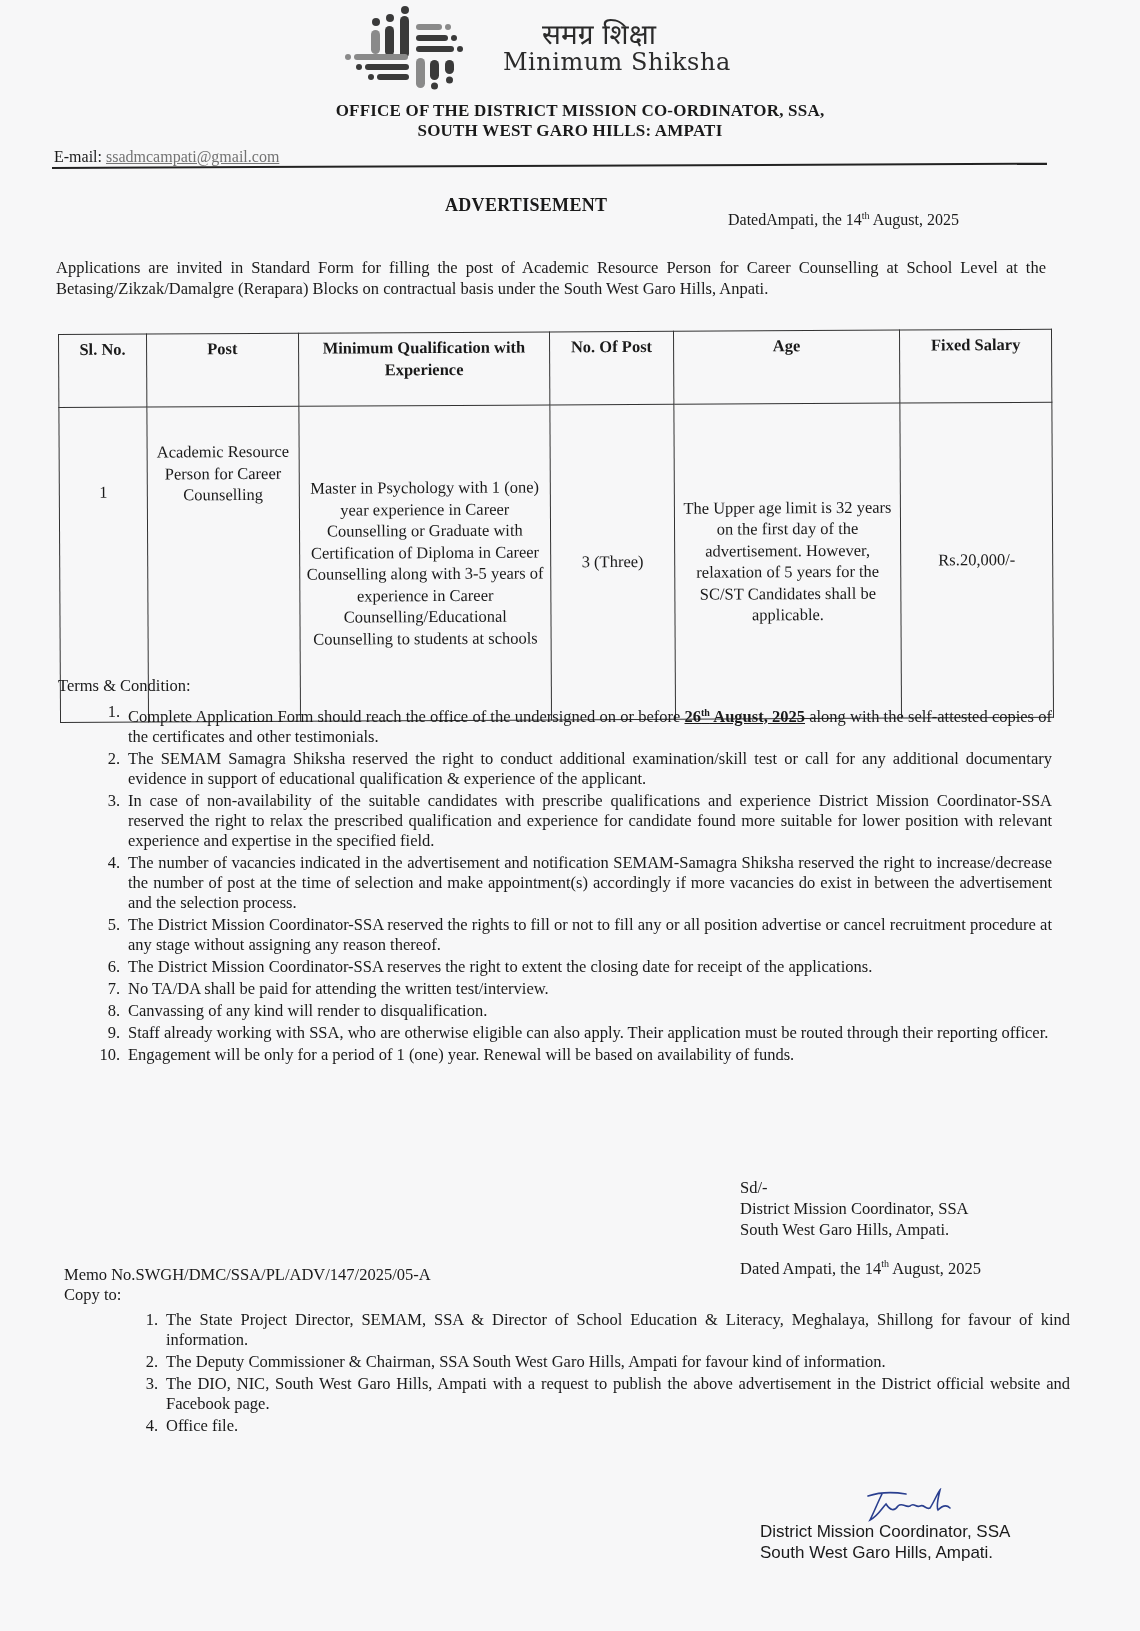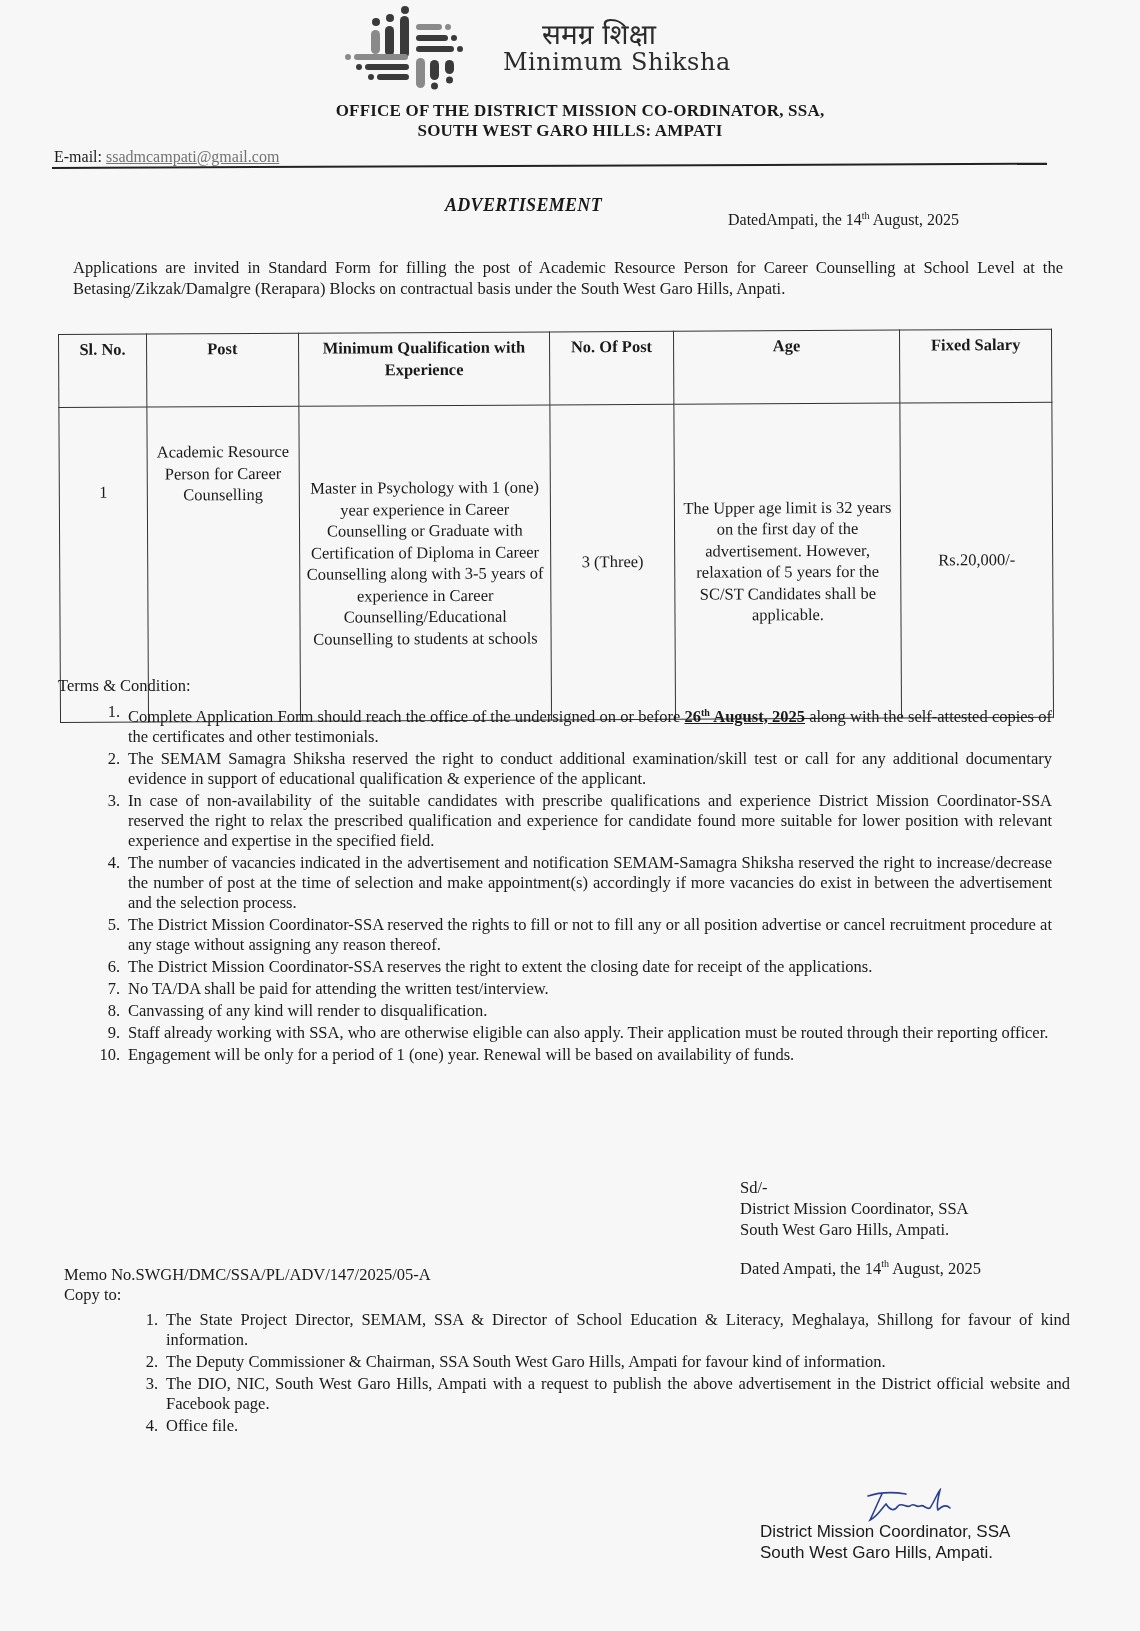--- a/index.html
+++ b/index.html
@@ -19,25 +19,25 @@
   .logo-eng { position: absolute; left: 185px; top: 44px; font-family: "DejaVu Serif", serif; font-size: 24px; color: #2b2b2b; letter-spacing: 0.5px; }
 
   .office { position: absolute; left: 0; width: 1140px; text-align: center; font-weight: bold; font-size: 17px; letter-spacing: 0.2px; }
   .office.l1 { top: 101px; left: 10px; }
   .office.l2 { top: 121px; left: 0px; }
 
   .email { position: absolute; left: 54px; top: 148px; font-size: 16px; }
   .email a { color: #737373; text-decoration: underline; }
   .rule { position: absolute; left: 52px; top: 167px; width: 995px; height: 0; border-top: 2px solid #222; transform: rotate(-0.25deg); transform-origin: left; }
 
-  .adv-title { position: absolute; left: 445px; top: 195px; font-weight: bold; font-size: 18px; letter-spacing: 0.3px; font-style: italic; }
+  .adv-title { position: absolute; left: 445px; top: 195px; font-weight: bold; font-size: 18px; letter-spacing: 0.3px; }
   .dated-top { position: absolute; left: 728px; top: 210px; font-size: 16px; }
   sup { font-size: 10px; }
 
-  .intro { position: absolute; left: 56px; top: 257px; width: 990px; font-size: 16.5px; line-height: 21px; text-align: justify; margin-left: 17px; }
+  .intro { position: absolute; left: 56px; top: 257px; width: 990px; font-size: 16.5px; line-height: 21px; text-align: justify; }
 
   
   table.posts {
     position: absolute; left: 58px; top: 334px; width: 994px;
     border-collapse: collapse; font-size: 16.5px; line-height: 21.5px;
     transform: rotate(-0.3deg); transform-origin: left top;
   }
   table.posts th, table.posts td { border: 1.5px solid #333; text-align: center; padding: 4px 6px; }
   table.posts th { vertical-align: top; height: 64px; font-weight: bold; }
   table.posts td { vertical-align: middle; height: 236px; }

